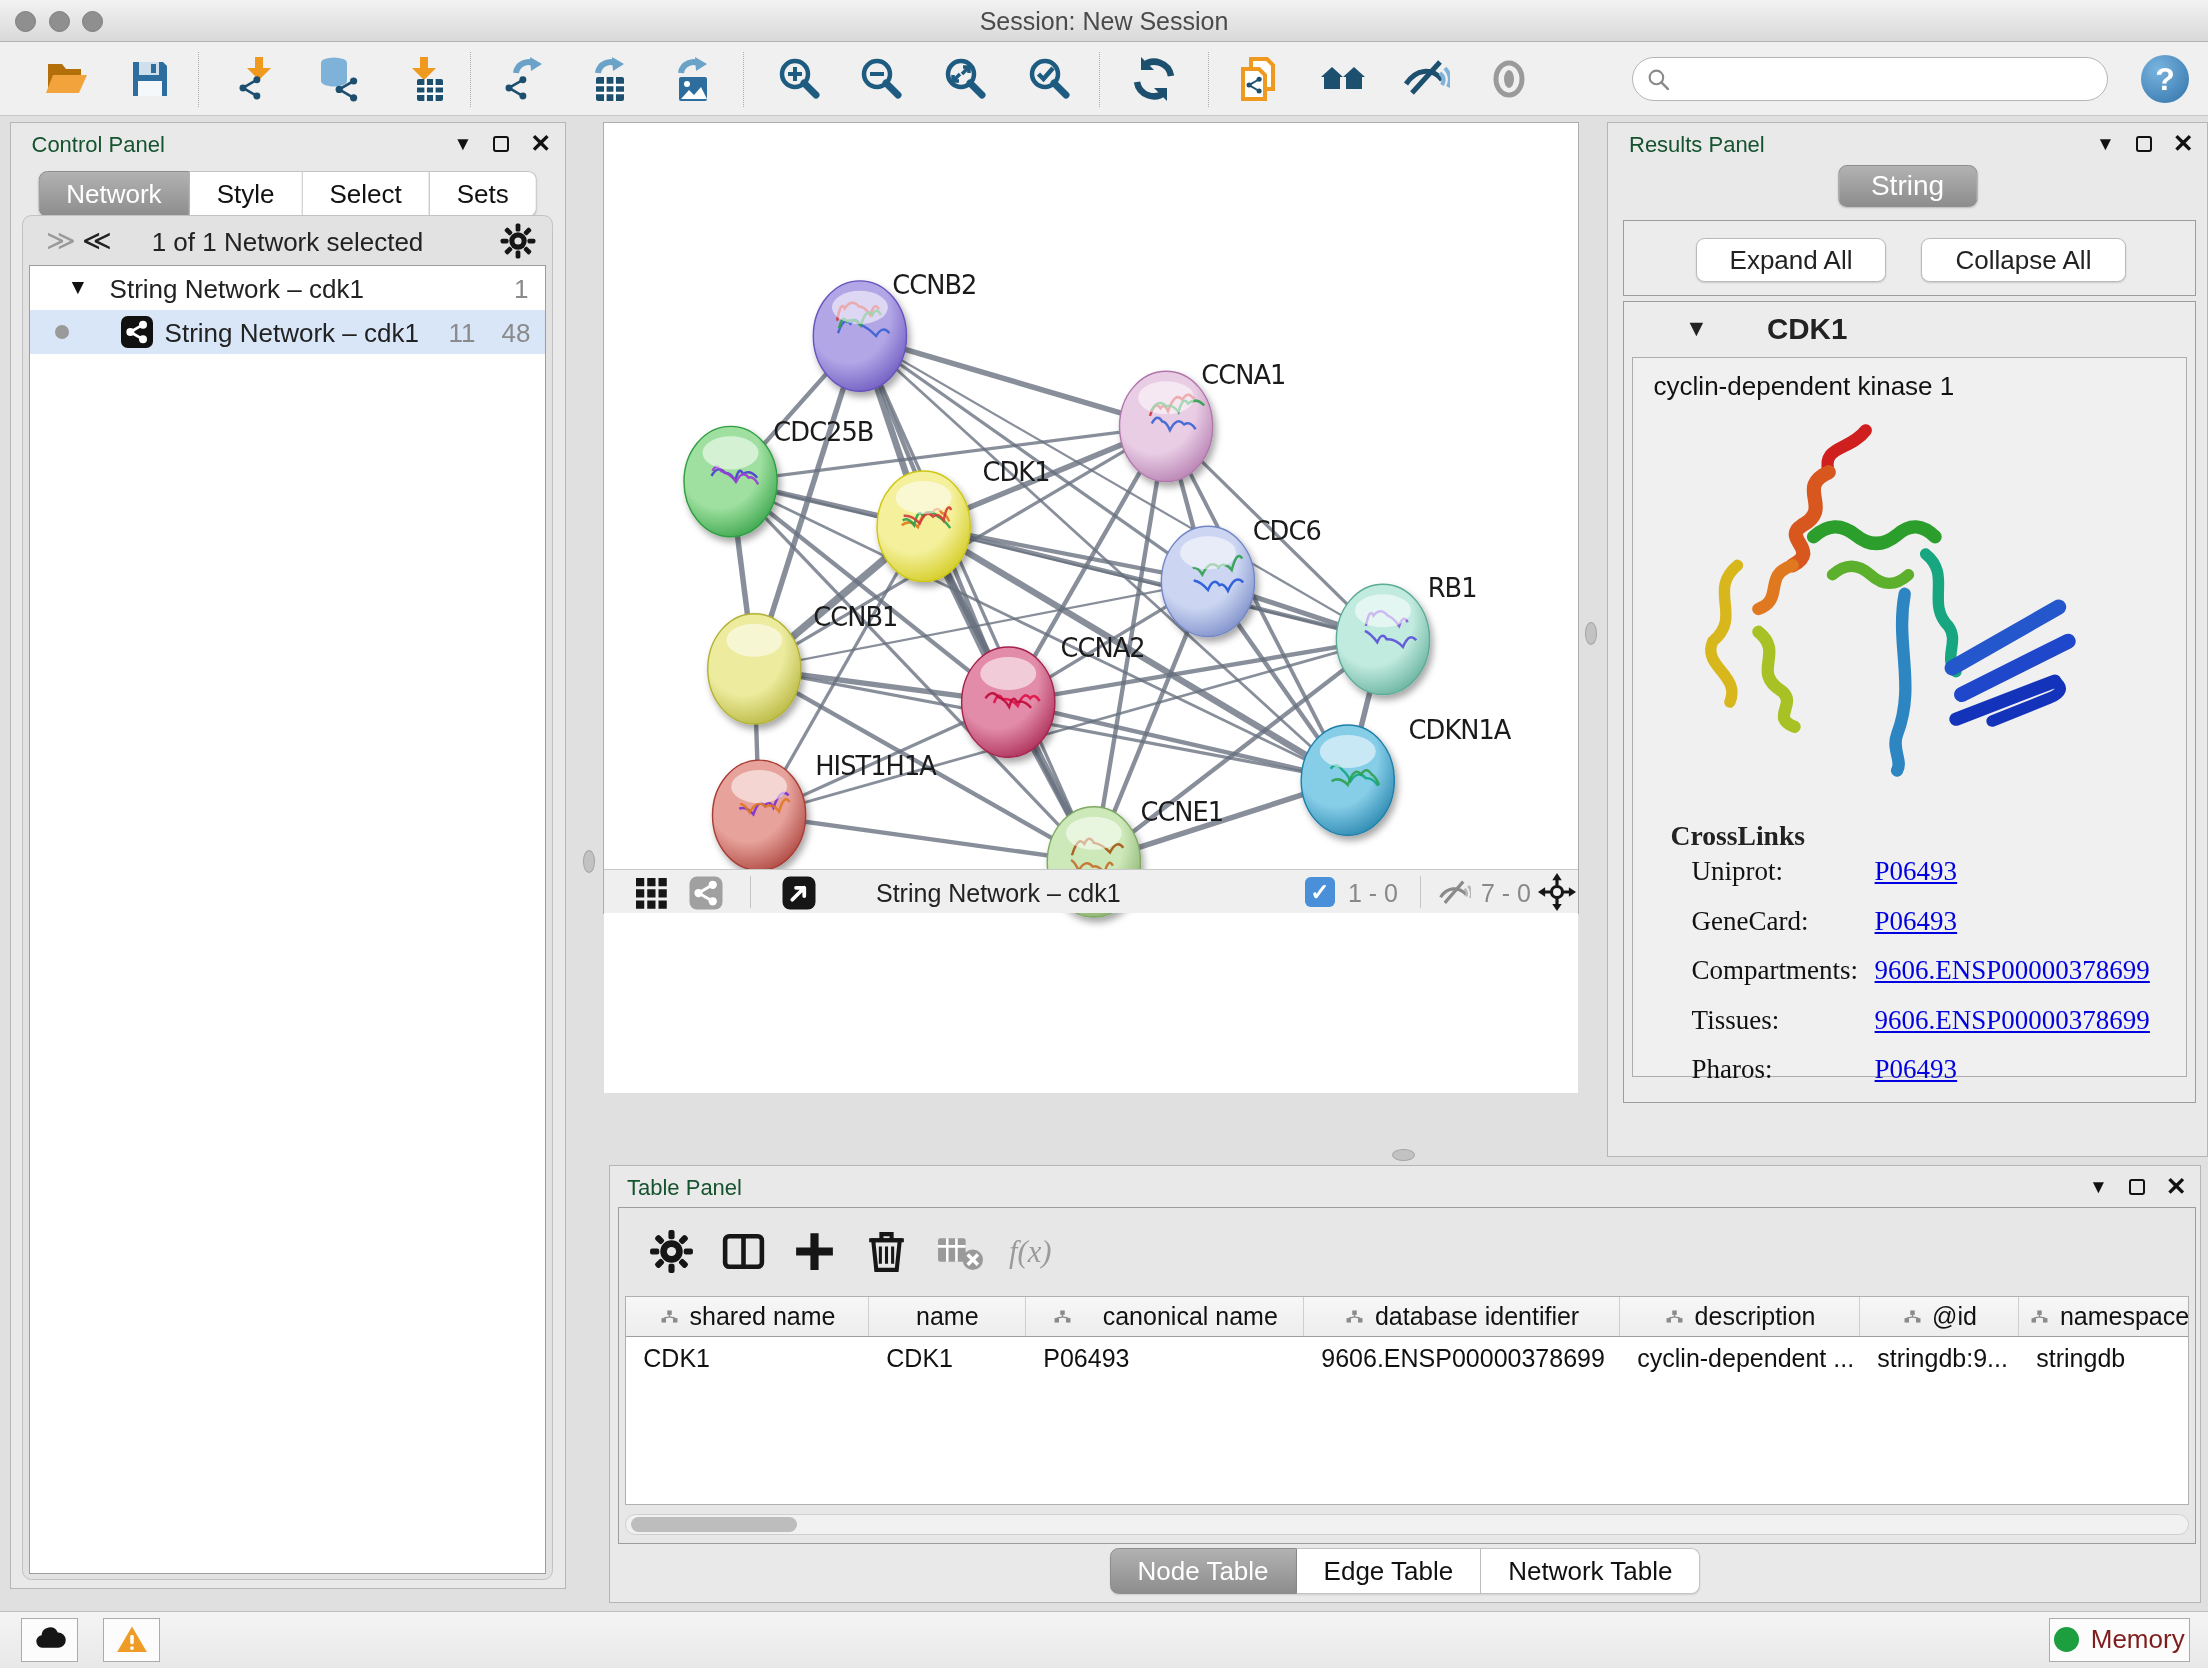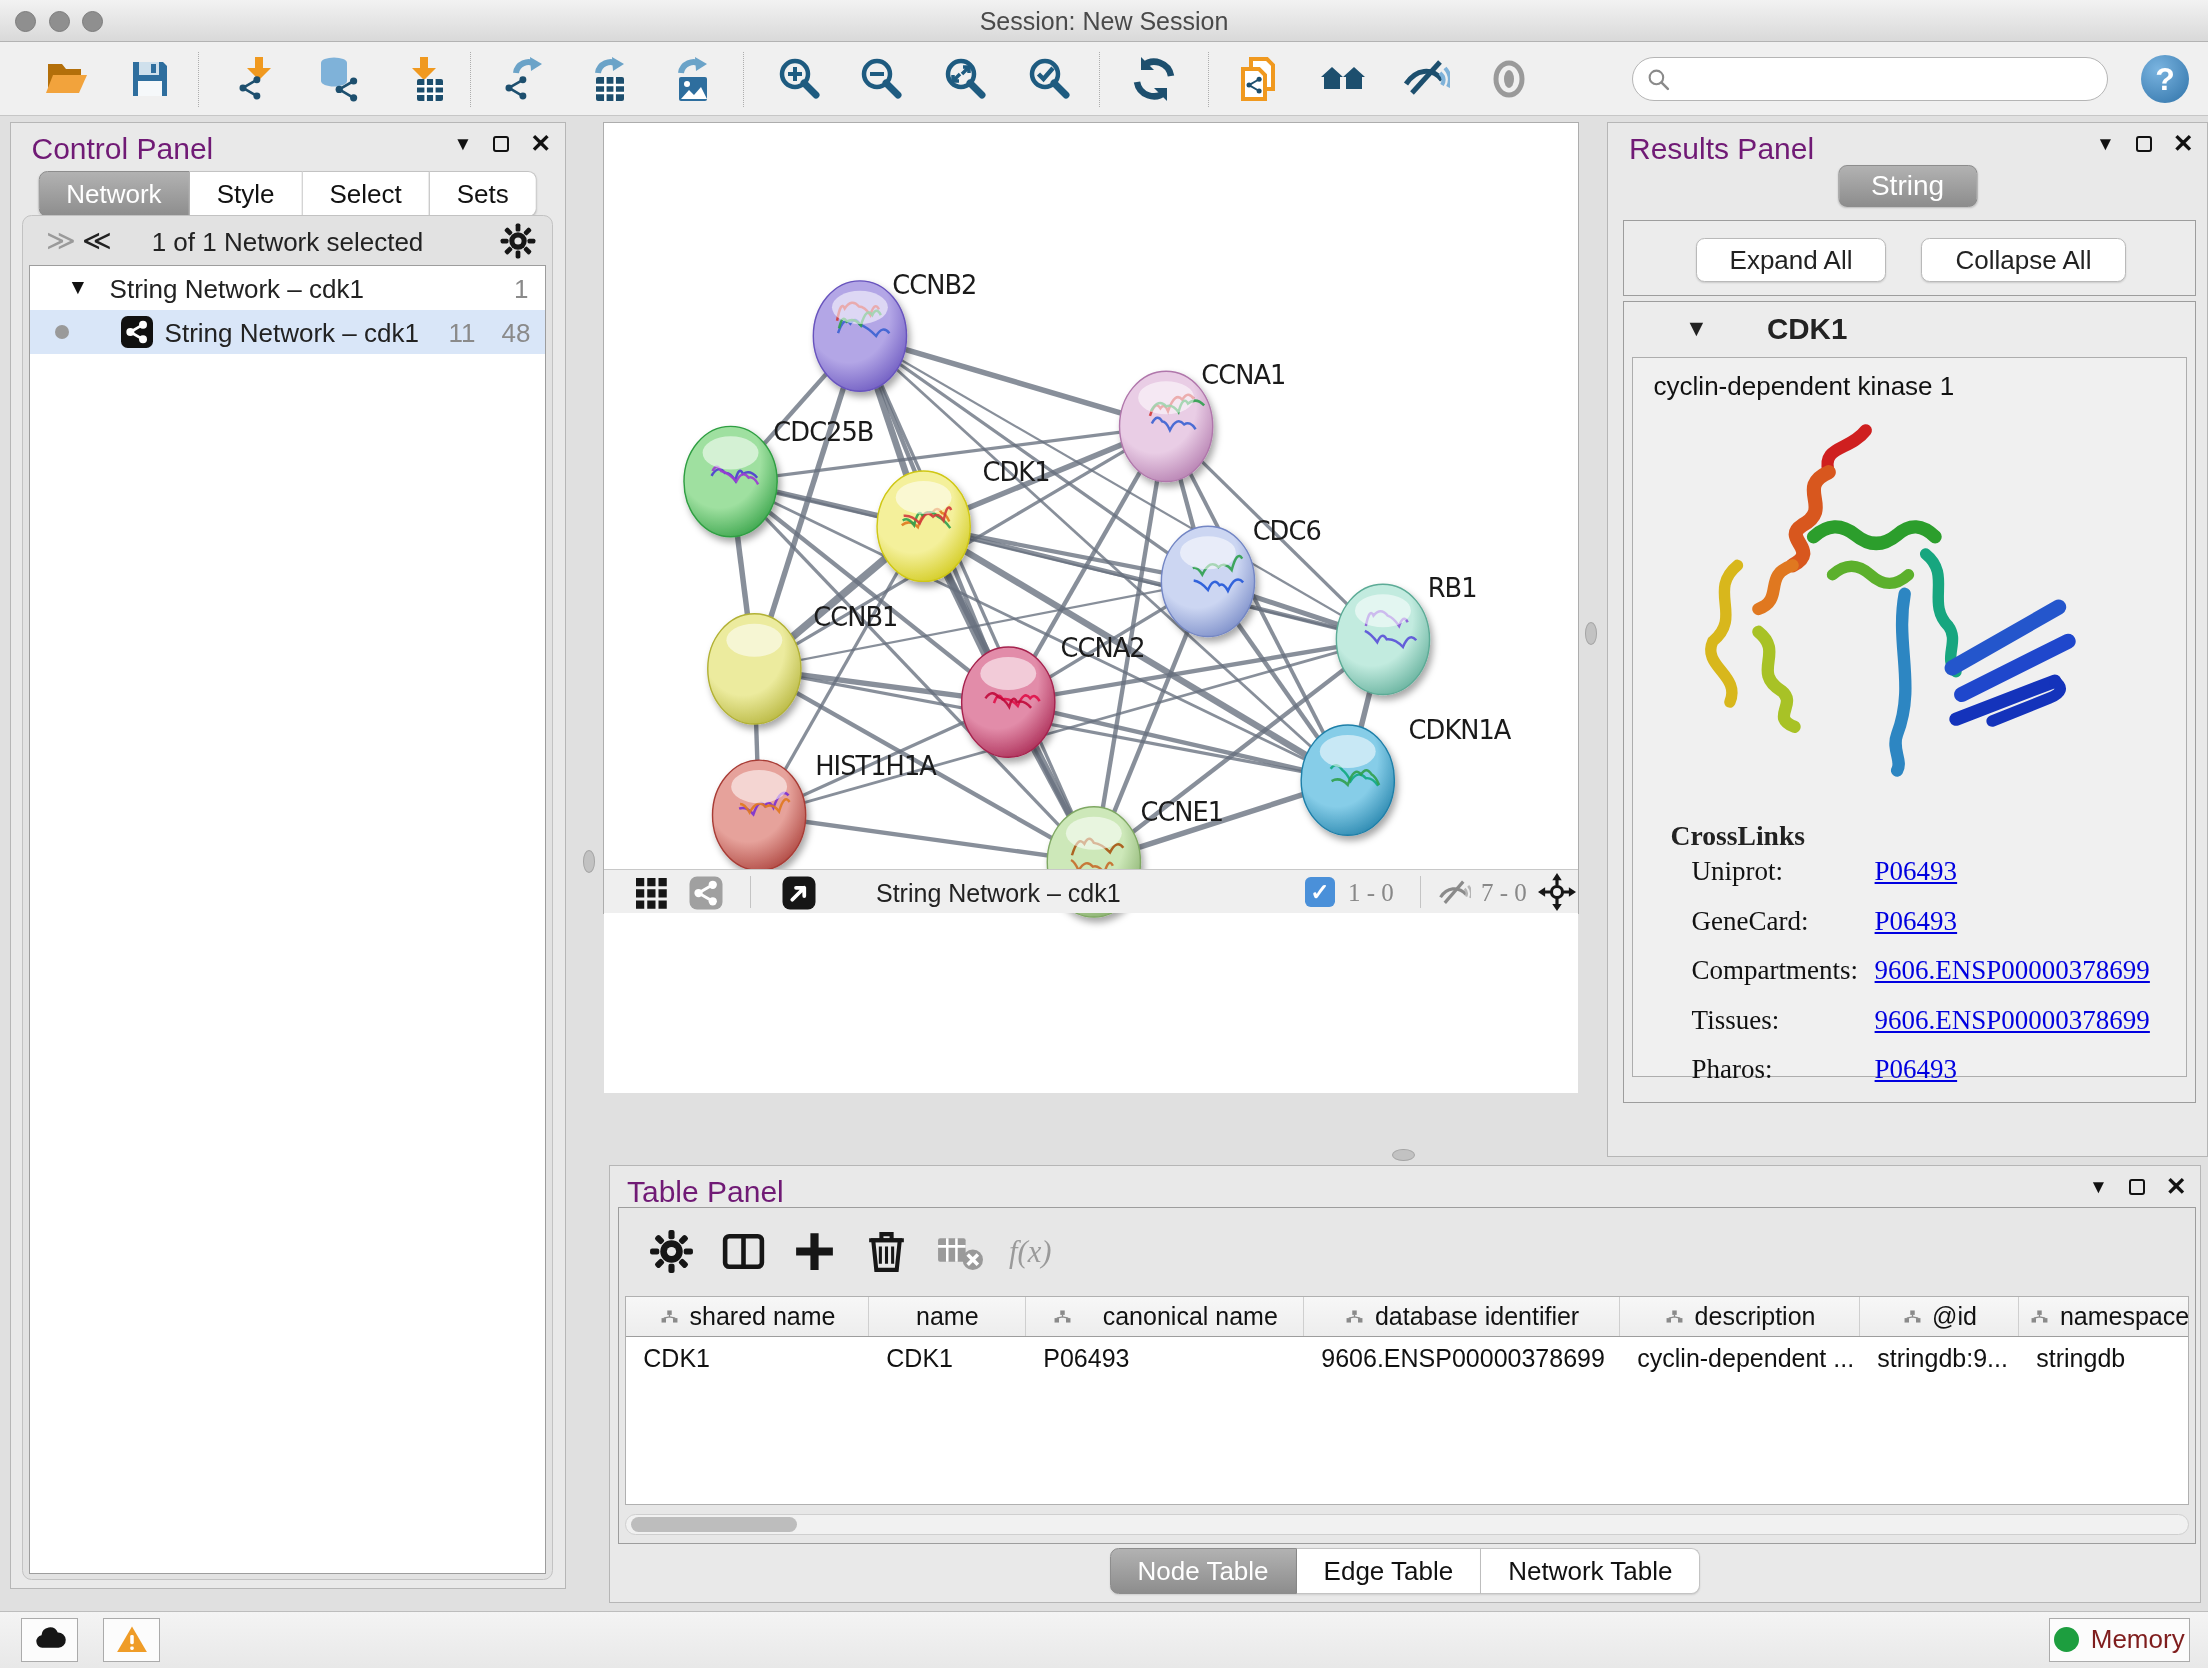--- a/index.html
+++ b/index.html
@@ -26,21 +26,21 @@
   .searchbox svg { width:25px; height:25px; }
   .searchbox input { border:none; outline:none; font-size:23px; width:409px; margin-left:7.6px;
     font-family:"Liberation Sans",sans-serif; background:transparent; }
   .helpbtn { position:absolute; top:13.3px; width:48px; height:48px; border-radius:50%;
     background:radial-gradient(circle at 35% 30%, #7ab4e0, #2f72a8); color:#fff; font-size:32px;
     font-weight:bold; text-align:center; line-height:48px; cursor:pointer; }
 
   
   .panel { position:absolute; background:#e9e9e9; border:1px solid #b6b6b6; }
   .panel-header { position:absolute; left:0; top:0; right:0; height:42px; }
-  .panel-title { position:absolute; left:21px; top:8.6px; font-size:30px; color:#701a75; }
+  .panel-title { position:absolute; left:21px; top:8.6px; font-size:22px; color:#14532d; }
   .ph-icons { position:absolute; right:13.3px; top:9.5px; display:flex; gap:21px; align-items:center; }
   .ph-caret { font-size:19px; color:#111; cursor:pointer; }
   .ph-float { width:16px; height:16px; border:2.4px solid #111; border-radius:2.9px; cursor:pointer; }
   .ph-close { font-size:25px; font-weight:bold; color:#111; cursor:pointer; line-height:19px; }
 
   
   .seg { display:flex; }
   .seg .tab { height:46px; line-height:44px; text-align:center; font-size:26px;
     background:#fff; border:1px solid #c3c3c3; border-left:none; color:#111;
     padding:0 27px; cursor:pointer; box-shadow:0 1px 1.9px rgba(0,0,0,.12); }
@@ -70,21 +70,21 @@
     border-radius:6.7px; }
   .tree-appicon svg { width:32px; height:32px; }
 
   
   #netPanel { left:603px; top:122px; width:976px; height:792px; background:#ef4444; border:1px solid #adadad; }
   #netCanvas { position:absolute; left:0; top:0; width:974px; height:970px; background:#fff; }
   .net-status { position:absolute; left:0; bottom:0; right:0; height:44px; background:#efefef;
     border-top:1px solid #c8c8c8; }
   .ns-item { position:absolute; top:4.8px; }
   .ns-text { font-size:25px; color:#222; top:8.6px; }
-  .ns-count { font-size:25px; color:#888; top:8.6px;font-family:Liberation Serif, serif; }
+  .ns-count { font-size:25px; color:#888; top:8.6px; }
   .ns-div { position:absolute; top:5.7px; height:32px; border-left:1px solid #c4c4c4; }
   .ns-check { width:30px; height:30px; background:#4a90d9; border-radius:5.7px; color:#fff;
     font-size:23px; font-weight:bold; text-align:center; line-height:30px; cursor:pointer; }
 
   
   .split-dot { position:absolute; background:#c2c2c2; border:1px solid #a5a5a5; border-radius:50%; }
 
   
   #resultsPanel { left:1607px; top:122px; width:601px; height:1035px; }
   .rp-tab { position:absolute; left:50%; transform:translateX(-50%); top:42px; height:42px;

